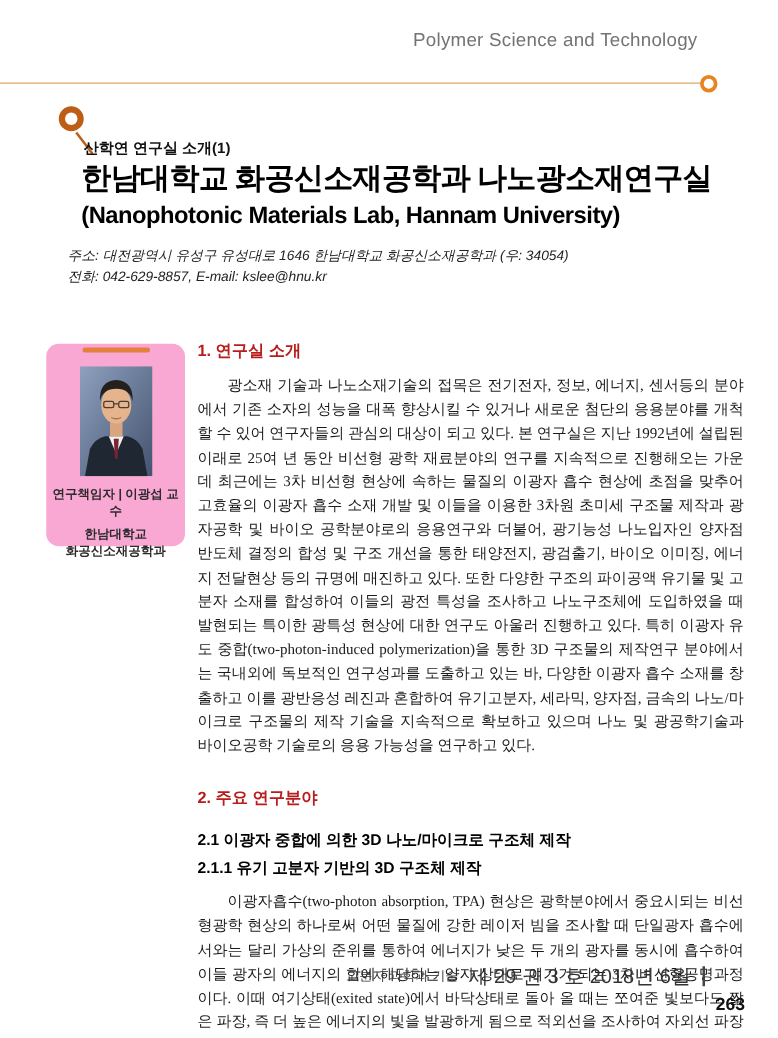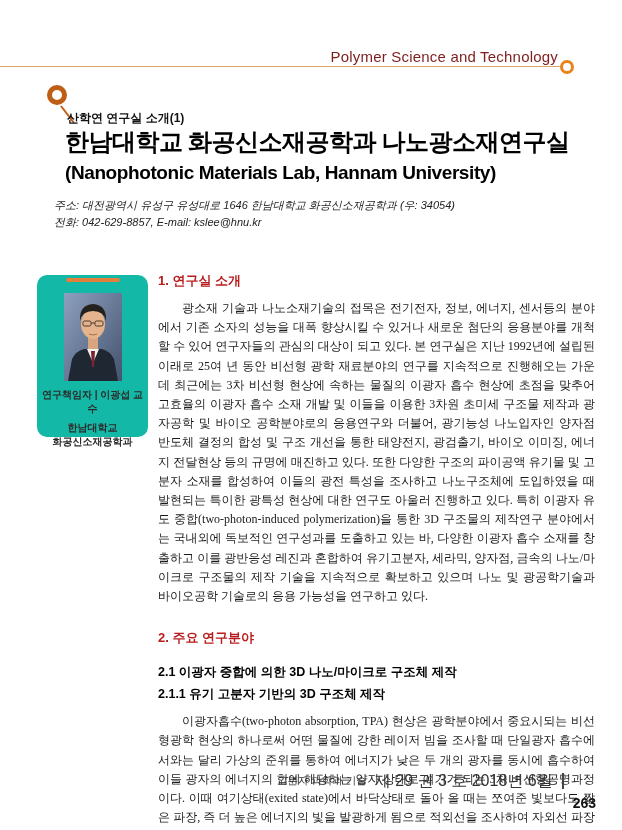--- a/index.html
+++ b/index.html
@@ -4,22 +4,22 @@
 <style>
   * { margin:0; padding:0; box-sizing:border-box; }
   html,body { background:#ffffff; }
   .page {
     position:relative; width:622px; height:830px; margin:0 auto;
     background:#ffffff; overflow:hidden;
     font-family:"Liberation Sans", sans-serif; color:#1a1a1a;
   }
   
   .journal-name {
-    position:absolute; top:48px; right:64px;
-    font-size:15px; color:#7f1d1d; letter-spacing:0.2px;
+    position:absolute; top:24px; right:64px;
+    font-size:15px; color:#737373; letter-spacing:0.2px;
   }
   .header-rule {
     position:absolute; left:0; top:66px; width:565px; height:1px;
     background:#DCA868;
   }
   .header-ring {
     position:absolute; left:560px; top:60px; width:14px; height:14px;
     border:3px solid #E8831D; border-radius:50%; background:#fff;
   }
   
@@ -43,21 +43,21 @@
     position:absolute; left:65px; top:162px;
     font-size:19px; font-weight:bold; letter-spacing:-0.4px; color:#000;
   }
   .address-block {
     position:absolute; left:54px; top:197px;
     font-size:11px; line-height:16.5px; color:#222;font-style:italic;
   }
   
   .pi-card {
     position:absolute; left:37px; top:275px; width:111px; height:162px;
-    background:#14b8a6; border-radius:10px; text-align:center;
+    background:#f9a8d4; border-radius:10px; text-align:center;
   }
   .card-bar { margin:3px auto 0; width:54px; height:4px; background:#E2803C; border-radius:2px; }
   .photo { display:block; margin:11px auto 0; width:58px; height:88px; }
   .pi-role { margin-top:7px; font-size:10px; font-weight:bold; color:#2b2b2b; }
   .pi-aff { margin-top:5px; font-size:10px; font-weight:bold; line-height:14px; color:#2b2b2b; }
   
   .main-col { position:absolute; left:158px; top:272px; width:437px; }
   .h-sec  { font-size:13px; font-weight:bold; color:#b91c1c; }
   .h-sub  { font-size:12.5px; font-weight:bold; color:#000; }
   .body-p {

